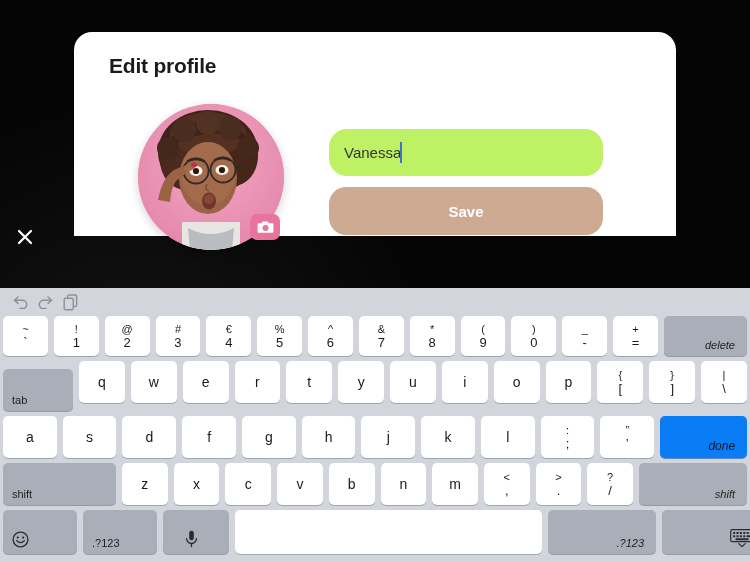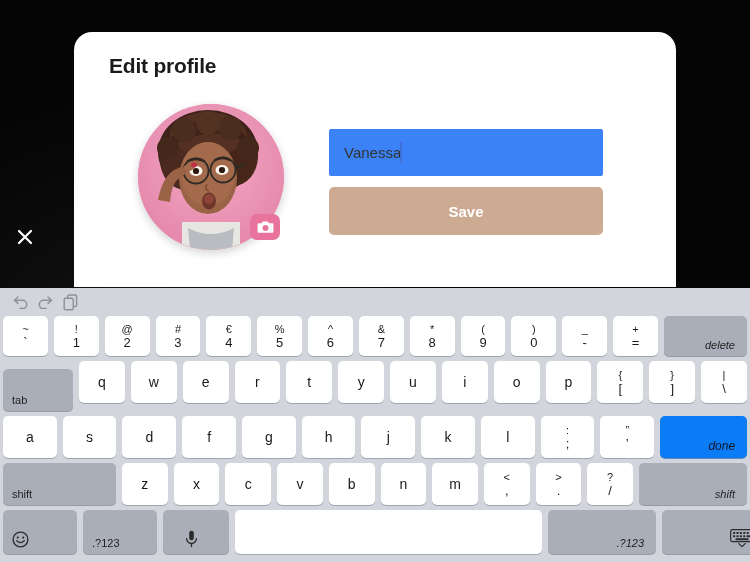--- a/index.html
+++ b/index.html
@@ -24,21 +24,21 @@
     width: 30px; height: 30px;
     display: flex; align-items: center; justify-content: center;
     color: #fff;
   }
   .close-btn svg { display:block; }
 
   
   .modal {
     position: absolute;
     left: 74px; top: 32px;
-    width: 602px; height: 255px;
+    width: 602px; height: 204px;
     background: #ffffff;
     border-radius: 18px 18px 0 0;
   }
   .modal-title {
     position: absolute; left: 35px; top: 22px;
     font-size: 21px; font-weight: bold; color: #1b1b1b;
     letter-spacing: -0.2px;
   }
 
   
@@ -60,35 +60,35 @@
     background: #e8739c;
     border-radius: 7px;
     display: flex; align-items: center; justify-content: center;
   }
   .cam-badge svg { display:block; }
 
   
   .name-input {
     position: absolute; left: 255px; top: 97px;
     width: 274px; height: 47px;
-    background: #3b82f6;
-    border: none; border-radius: 2px;
+    background: #bef264;
+    border: none; border-radius: 18px;
     padding: 0 15px;
     font-family: "Liberation Sans", sans-serif;
     font-size: 15px; color: #333;
   }
   .caret {
     position: absolute; left: 326px; top: 110px;
     width: 2px; height: 21px; background: #3f6fd8;
   }
   .save-btn {
     position: absolute; left: 255px; top: 155px;
     width: 274px; height: 48px;
     background: #cdab92;
-    border: none; border-radius: 5px;
+    border: none; border-radius: 17px;
     color: #ffffff; font-size: 15px; font-weight: bold;
     font-family: "Liberation Sans", sans-serif;
     text-align: center;
   }
 
   
   .keyboard {
     position: absolute; left: 0; top: 288px;
     width: 750px; height: 274px;
     background: #d2d5db;

